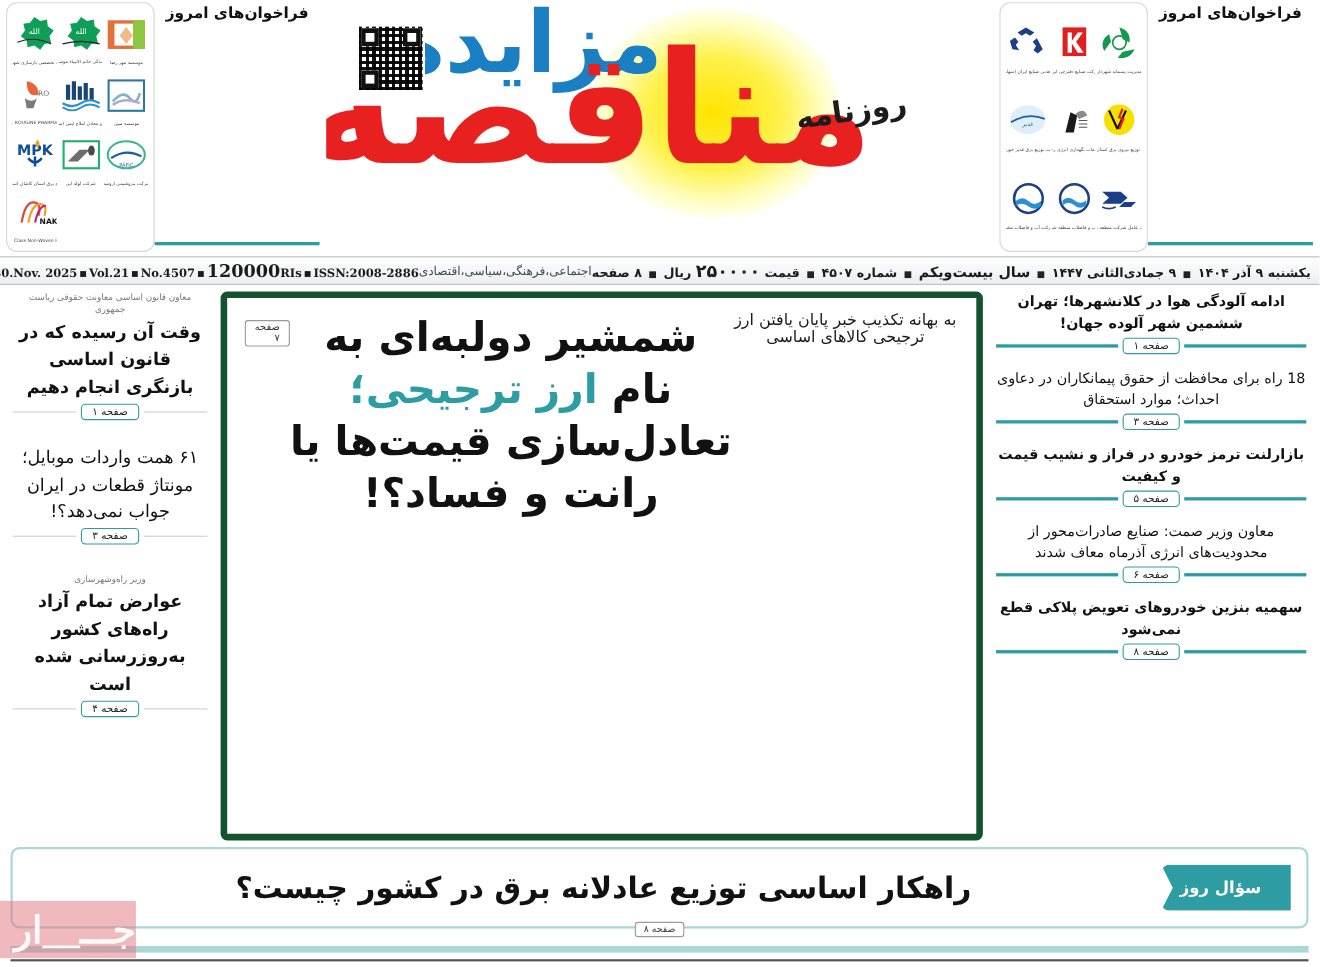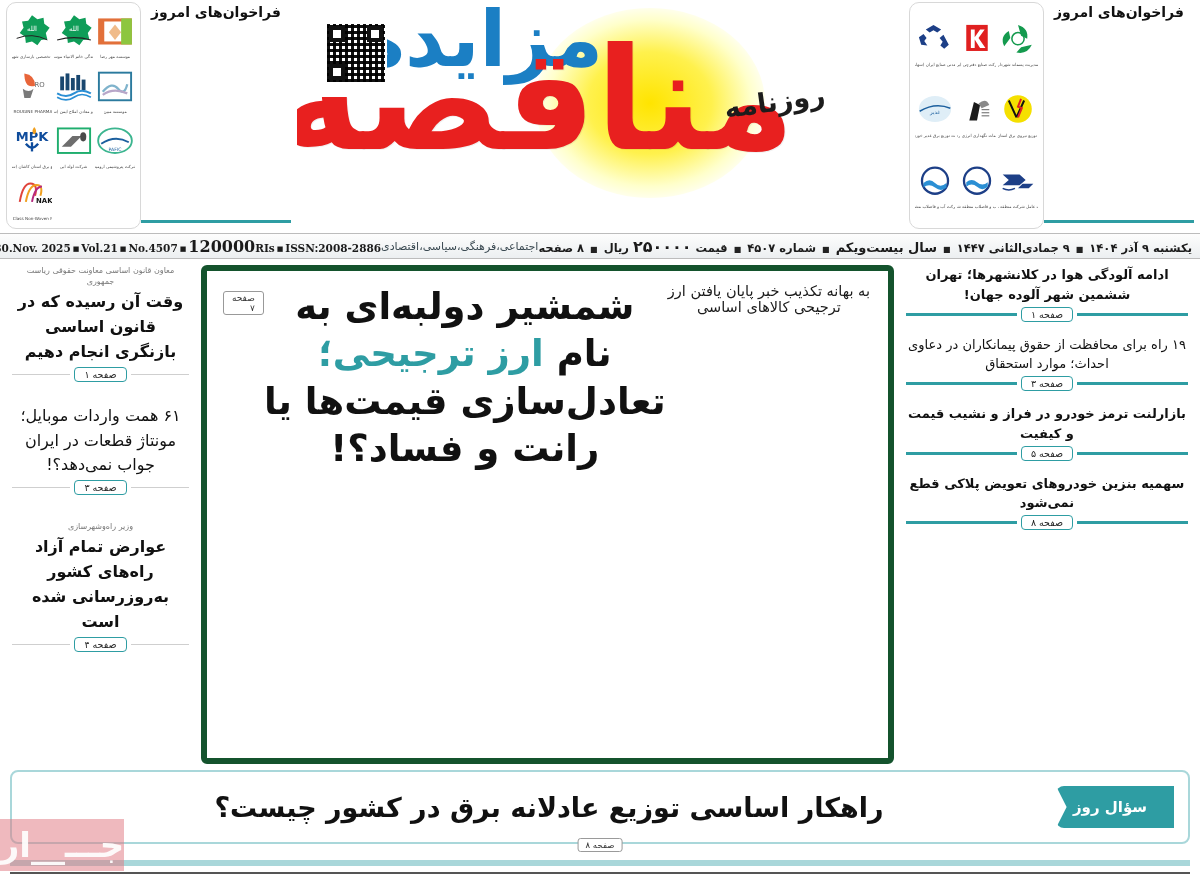--- a/index.html
+++ b/index.html
@@ -220,22 +220,23 @@
     margin: 16px 10px 0 10px; height: 6px;
     background: #a9d7da;
   }
   .footer-line {
     margin: 6px 10px 0 10px; height: 2px; background: #555;
   }
   .watermark {
     position: absolute; left: 0; bottom: 8px;
     width: 124px; height: 52px;
     background: rgba(224,120,130,0.52);
-    display: flex; align-items: center; justify-content: center;
+    display: flex; align-items: center; justify-content: flex-start;
     overflow: hidden;
+    font-family: Liberation Serif, serif;
   }
   .watermark .glyph {
     color: #fff; font-size: 34px; font-weight: bold;
     letter-spacing: -2px; opacity: 0.92; white-space: nowrap;
   }
 </style>
 </head>
 <body>
 
 <div class="page">
@@ -463,32 +464,40 @@
     <div class="col-right">
       <div class="brief">
         <div class="brief-title">ادامه آلودگی هوا در کلانشهرها؛ تهران ششمین شهر آلوده جهان!</div>
         <div class="brief-rule">
           <span class="line"></span>
             <span class="badge">صفحه ۱</span>
             <span class="line"></span>
         </div>
       </div>
       <div class="brief">
-        <div class="brief-title light">۱۹ راه برای محافظت از حقوق پیمانکاران در دعاوی احداث؛ موارد استحقاق</div>
+        <div class="brief-title light">18 راه برای محافظت از حقوق پیمانکاران در دعاوی احداث؛ موارد استحقاق</div>
         <div class="brief-rule">
           <span class="line"></span>
             <span class="badge">صفحه ۳</span>
             <span class="line"></span>
         </div>
       </div>
       <div class="brief">
         <div class="brief-title">بازارلنت ترمز خودرو در فراز و نشیب قیمت و کیفیت</div>
         <div class="brief-rule">
           <span class="line"></span>
             <span class="badge">صفحه ۵</span>
+            <span class="line"></span>
+        </div>
+      </div>
+      <div class="brief">
+        <div class="brief-title light">معاون وزیر صمت: صنایع صادرات‌محور از محدودیت‌های انرژی آذرماه معاف شدند</div>
+        <div class="brief-rule">
+          <span class="line"></span>
+            <span class="badge">صفحه ۶</span>
             <span class="line"></span>
         </div>
       </div>
       <div class="brief">
         <div class="brief-title">سهمیه بنزین خودروهای تعویض پلاکی قطع نمی‌شود</div>
         <div class="brief-rule">
           <span class="line"></span>
             <span class="badge">صفحه ۸</span>
             <span class="line"></span>
         </div>

